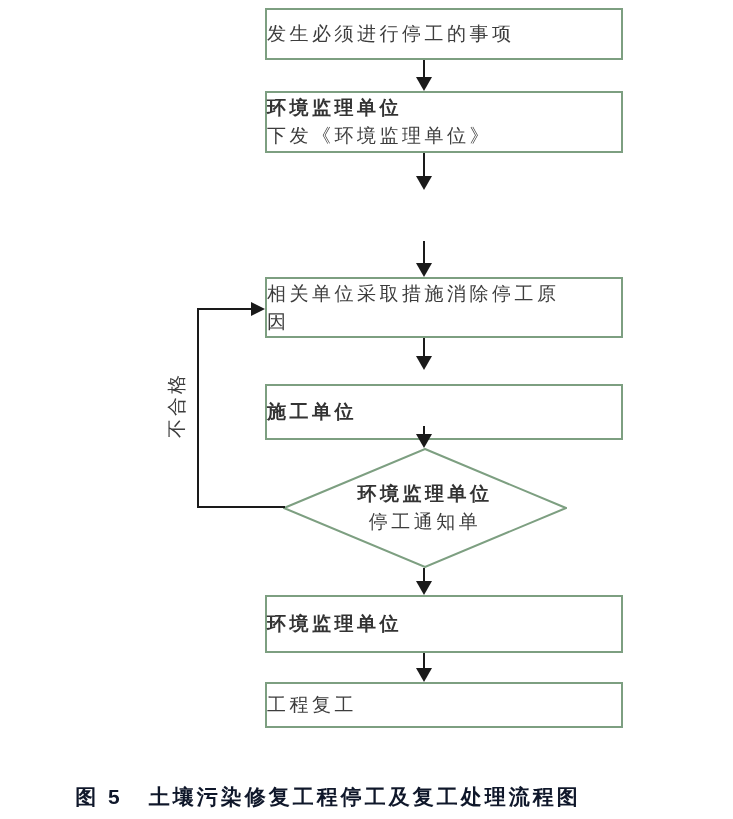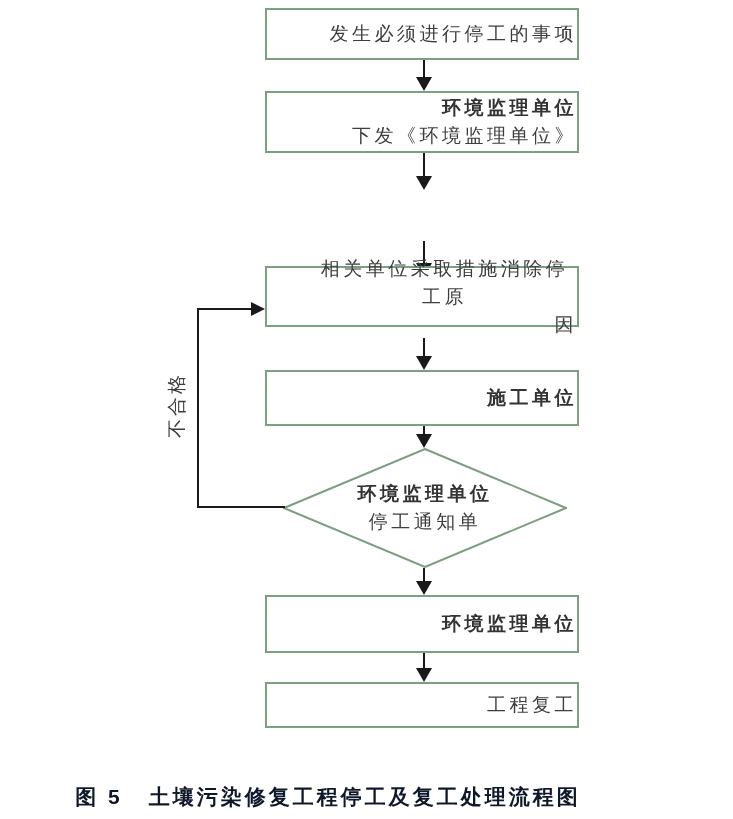--- a/index.html
+++ b/index.html
@@ -6,26 +6,26 @@
   .canvas{
     position:relative;
     width:733px;height:819px;
     background:#ffffff;
     font-family:"Liberation Sans","DejaVu Sans",sans-serif;
     overflow:hidden;
   }
   
   .pbox{
     position:absolute;
-    left:265px;width:314px;
+    left:265px;width:358px;
     box-sizing:border-box;
     border:2px solid #7d9f81;
     background:#ffffff;
     display:flex;flex-direction:column;
-    align-items:flex-end;justify-content:center;
+    align-items:flex-start;justify-content:center;
     text-align:center;
     color:#3d3d3d;
     font-size:19px;
     letter-spacing:3.5px;
     line-height:28px;
   }
   .pbox .title{font-weight:bold;color:#333333;}
   
   .vline{position:absolute;width:2px;background:#1a1a1a;}
   .hline{position:absolute;height:2px;background:#1a1a1a;}
@@ -80,29 +80,29 @@
     <div>下发《环境监理单位》</div>
   </div>
 
   <div class="vline" style="left:423px;top:153px;height:23px;"></div>
   <div class="head-down" style="left:416px;top:176px;"></div>
 
 
   <div class="vline" style="left:423px;top:241px;height:22px;"></div>
   <div class="head-down" style="left:416px;top:263px;"></div>
 
-  <div class="pbox" style="top:266px;height:61px;padding-left:45px;">
+  <div class="pbox" style="top:277px;height:61px;">
     <div>相关单位采取措施消除停工原</div>
     <div>因</div>
   </div>
 
   <div class="vline" style="left:423px;top:338px;height:18px;"></div>
   <div class="head-down" style="left:416px;top:356px;"></div>
 
-  <div class="pbox" style="top:370px;height:56px;font-family:Liberation Serif, serif;">
+  <div class="pbox" style="top:384px;height:56px;font-family:Liberation Serif, serif;">
     <div class="title">施工单位</div>
   </div>
 
   <div class="vline" style="left:423px;top:426px;height:9px;"></div>
   <div class="head-down" style="left:416px;top:434px;"></div>
 
   <div class="diamond-wrap">
     <svg width="284" height="120" viewBox="0 0 284 120">
       <polygon points="142,1 283,60 142,119 1,60" fill="#ffffff" stroke="#7d9f81" stroke-width="2"></polygon>
     </svg>

